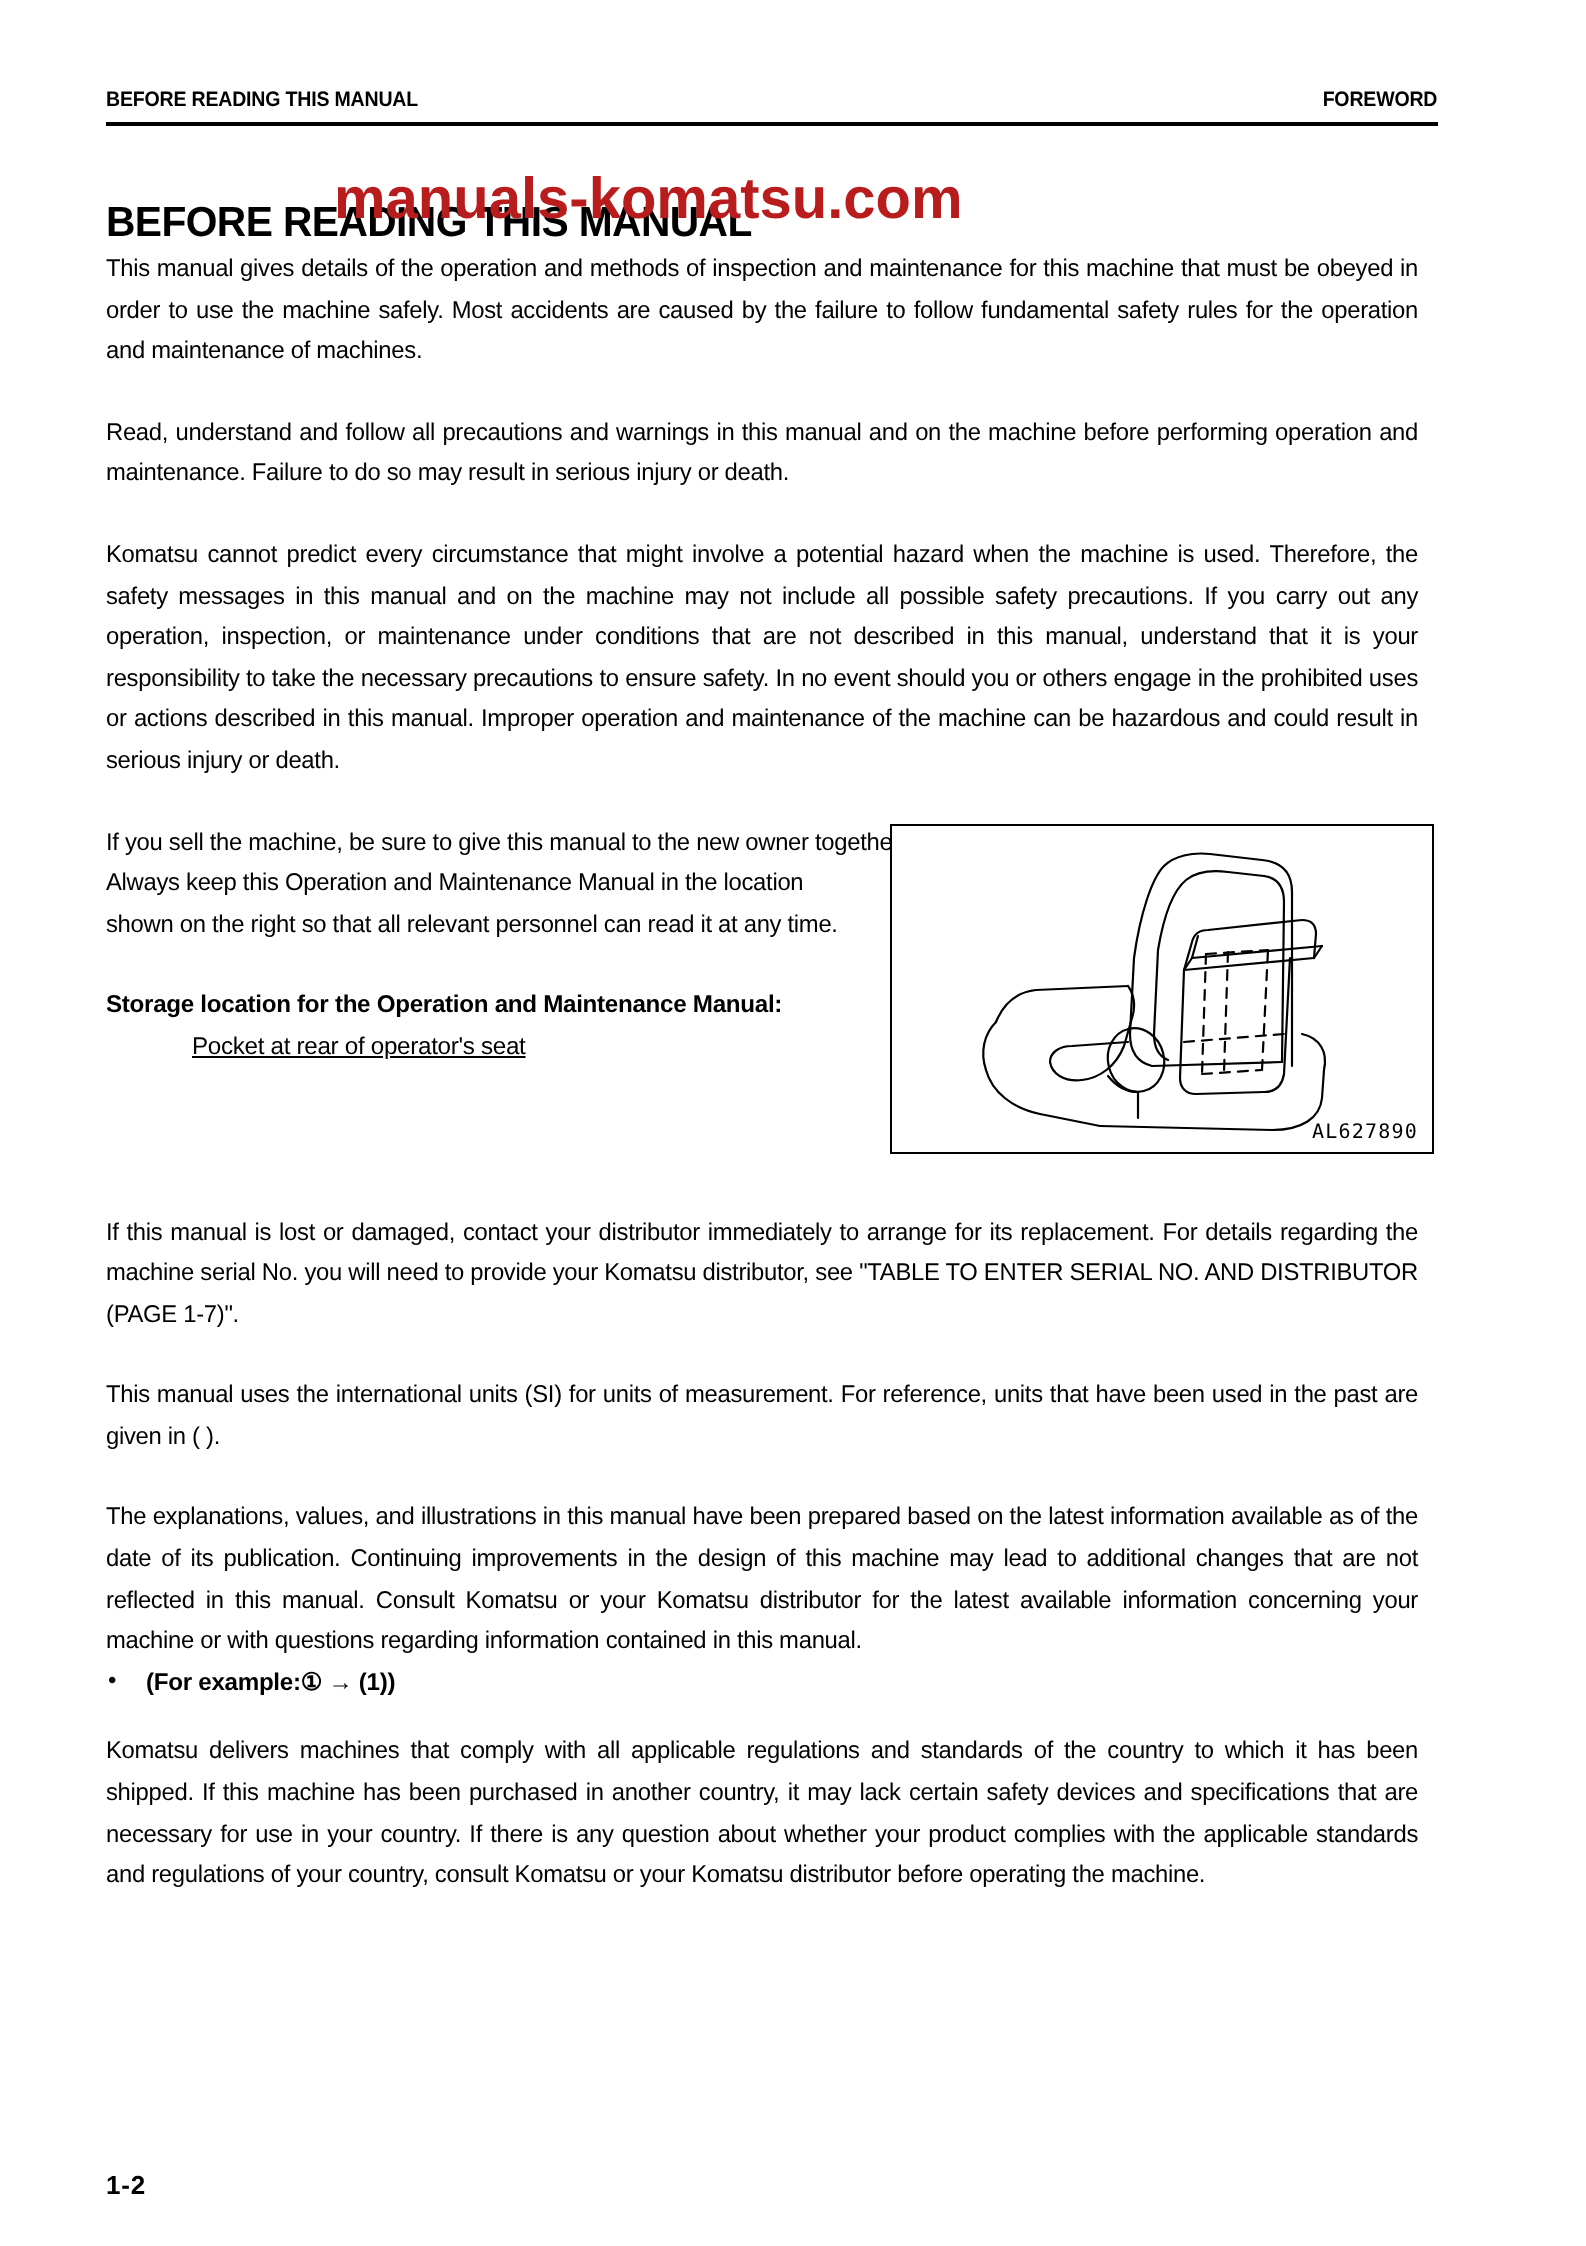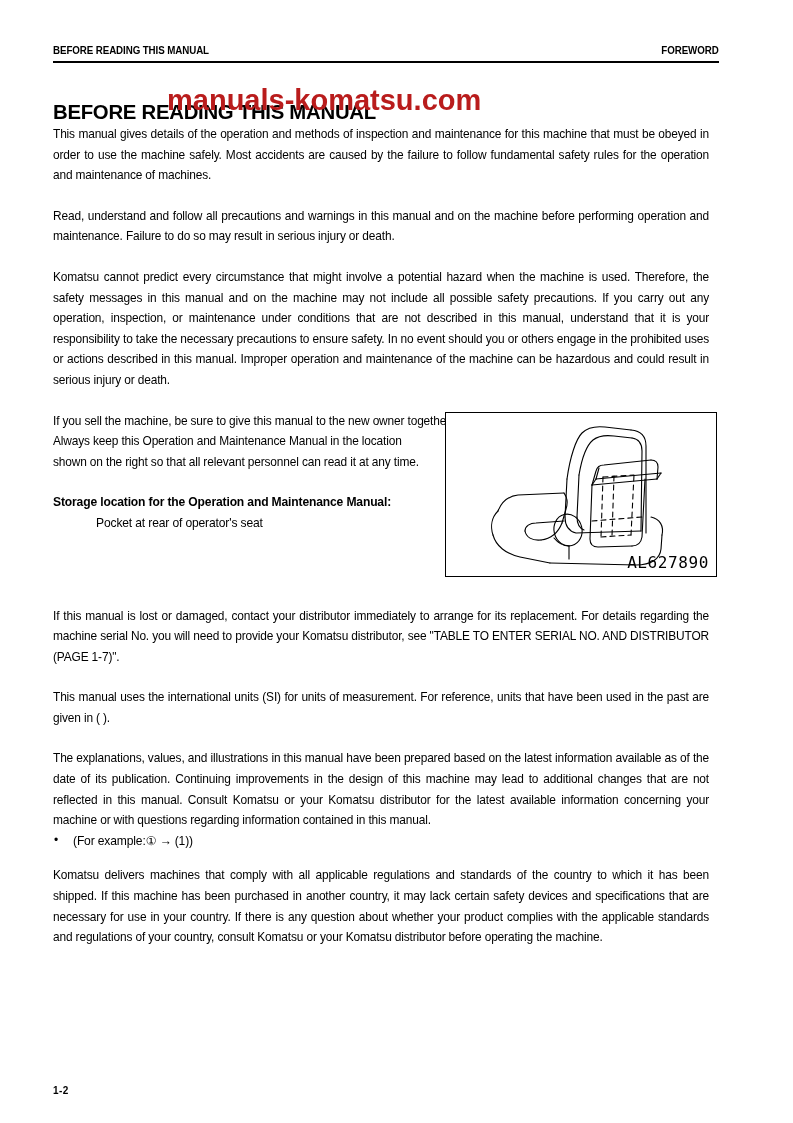--- a/index.html
+++ b/index.html
@@ -111,20 +111,21 @@
     line-height: 20.6px;
     letter-spacing: -0.15px;
     font-weight: bold;
   }
   .storage-sub {
     margin: 0;
     padding-left: 43px;
     font-size: 12.1px;
     line-height: 20.6px;
     letter-spacing: -0.15px;
+    text-decoration: underline;
   }
 
   
   ul.bullets {
     margin: 0;
     padding: 0;
     list-style: none;
   }
   ul.bullets li {
     position: relative;
@@ -137,49 +138,50 @@
     position: absolute;
     left: 1px;
     top: -0.5px;
     font-size: 12px;
   }
   .example-line {
     padding-left: 20px;
     font-size: 12.1px;
     line-height: 20.6px;
     letter-spacing: -0.15px;
+    font-weight: bold;
   }
 
   
   .figure {
     position: absolute;
     left: 445px;
     top: 412px;
     width: 272px;
     height: 165px;
     border: 1.5px solid #000;
     box-sizing: border-box;
     background: #fff;
   }
   .figure svg { display: block; }
   .figure-code {
     position: absolute;
     right: 7px;
     bottom: 4px;
     font-family: "DejaVu Sans Mono", monospace;
-    font-size: 16px;
+    font-size: 10px;
     letter-spacing: 0.6px;
   }
 
   
   .page-footer {
     position: absolute;
     left: 53px;
     top: 1085px;
-    font-size: 10px;
+    font-size: 13px;
     font-weight: bold;
     letter-spacing: 0.4px;
     text-align: center;
   }
 </style>
 </head>
 <body>
 
 <div class="page">
 

